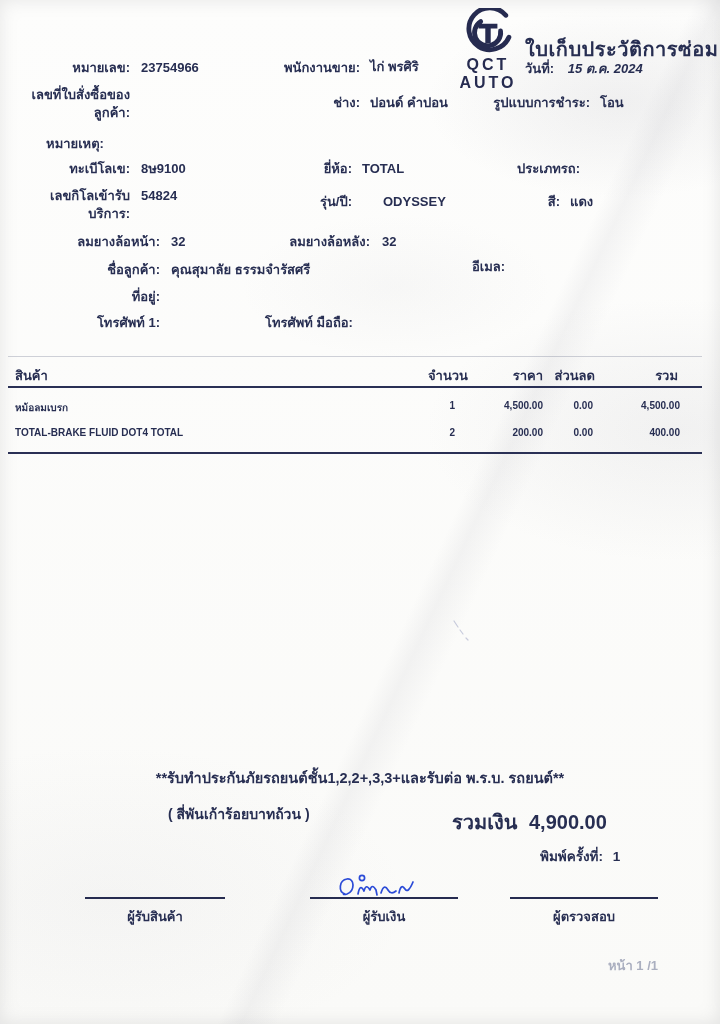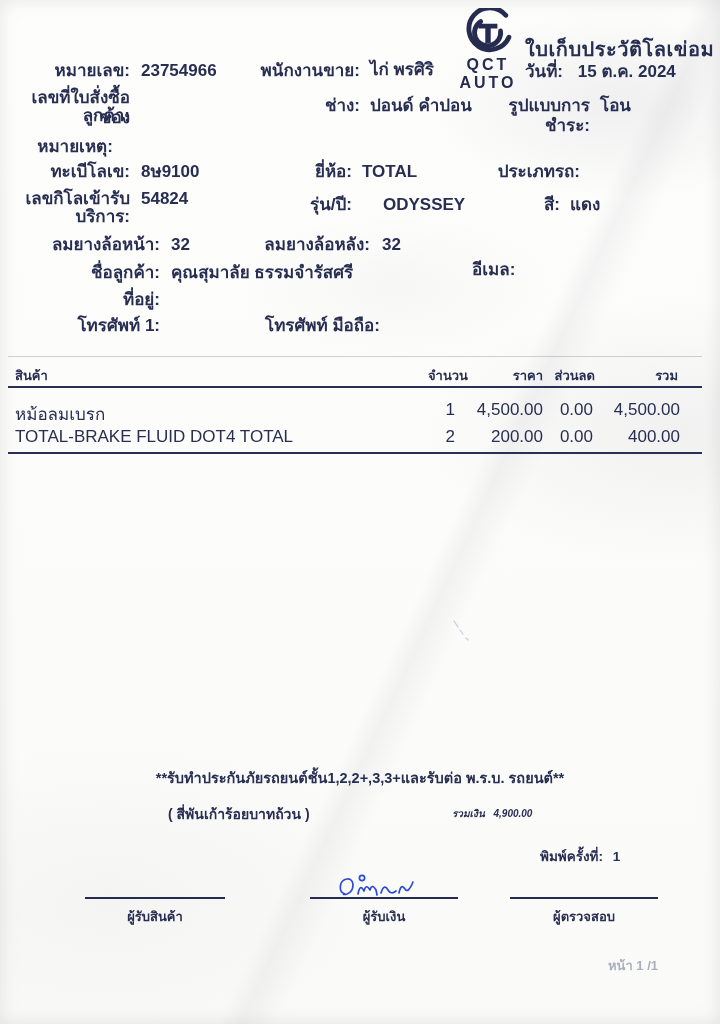--- a/index.html
+++ b/index.html
@@ -16,27 +16,27 @@
       radial-gradient(ellipse 420px 220px at 94% 42%, rgba(168,168,176,0.13), transparent 60%),
       radial-gradient(ellipse 500px 260px at 15% 88%, rgba(172,172,180,0.08), transparent 60%),
       radial-gradient(ellipse 260px 120px at 55% 28%, rgba(175,175,182,0.07), transparent 60%),
       linear-gradient(115deg, transparent 58%, rgba(160,160,170,0.10) 60%, transparent 63%),
       linear-gradient(#fdfdfc,#fafaf8);
     box-shadow:inset 0 0 18px rgba(120,120,130,0.18);
   }
   .pos{position:absolute;}
   .lbl{font-weight:700;}
   .val{font-weight:700;}
-  .fs13{font-size:17px;line-height:1.15;}
+  .fs13{font-size:13px;line-height:1.15;}
   .right{text-align:right;}
   .center{text-align:center;}
   .title{font-size:20px;font-weight:700;letter-spacing:.5px;}
   .logo-text{font-size:16px;font-weight:700;letter-spacing:3px;color:#262b50;}
   .thead{font-size:13px;font-weight:700;}
-  .trow{font-size:17px;font-weight:400;}
+  .trow{font-size:10px;font-weight:700;}
   .rule-dark{border-top:2px solid #2a3055;}
   .rule-light{border-top:1px solid rgba(120,125,150,0.35);}
   .sigline{border-top:2px solid #262c50;}
   .siglabel{font-size:13px;font-weight:700;text-align:center;}
   .page-foot{font-size:13px;font-weight:700;color:#9096ad;opacity:.75;}
   .promo{font-size:14.5px;font-weight:700;}
 </style>
 </head>
 <body>
 
@@ -48,25 +48,25 @@
         <path d="M49 7 A 20 20 0 1 0 52 28"></path>
         <path d="M25 13 A 12.5 12.5 0 1 0 44 22"></path>
       </g>
       <g fill="#262b50">
         <path d="M23 15 h18 v4.5 h-6.4 v14 h-5.2 v-14 H23 Z"></path>
       </g>
     </svg>
     <div class="logo-text center" style="width:100px;margin-top:2px;">QCT AUTO</div>
   </div>
 
-  <div class="pos title" style="left:525px;top:33px;">ใบเก็บประวัติโลเข่อม</div>
+  <div class="pos title" style="left:525px;top:33px;">ใบเก็บประวัติการซ่อม</div>
 
   <div class="pos fs13" style="left:525px;top:62px;">
     <span class="lbl">วันที่:</span>
-    <span class="val" style="margin-left:10px;">15 ต.ค. 2024</span>
+    <span class="val" style="margin-left:10px;font-style:italic;">15 ต.ค. 2024</span>
   </div>
 
   <div class="pos fs13 lbl right" style="left:20px;top:61px;width:110px;">หมายเลข:</div>
   <div class="pos fs13 val" style="left:141px;top:61px;">23754966</div>
   <div class="pos fs13 lbl right" style="left:258px;top:61px;width:102px;">พนักงานขาย:</div>
   <div class="pos fs13 val" style="left:370px;top:60px;">ไก่ พรศิริ</div>
 
   <div class="pos fs13 lbl right" style="left:20px;top:88px;width:110px;">เลขที่ใบสั่งซื้อของ</div>
   <div class="pos fs13 lbl right" style="left:20px;top:106px;width:110px;">ลูกค้า:</div>
   <div class="pos fs13 val" style="left:141px;top:88px;"></div>
@@ -138,21 +138,21 @@
 
   <div class="pos rule-dark" style="left:8px;top:452px;width:694px;"></div>
 
   <svg class="pos" style="left:448px;top:615px;opacity:.35;" width="30" height="30" viewBox="0 0 30 30">
     <path d="M6 6 l4 6 m2 3 l3 4 m3 4 l2 2" stroke="#6a74a8" stroke-width="1.2" fill="none" stroke-linecap="round"></path>
   </svg>
 
   <div class="pos promo center" style="left:60px;top:766px;width:600px;">**รับทำประกันภัยรถยนต์ชั้น1,2,2+,3,3+และรับต่อ พ.ร.บ. รถยนต์**</div>
 
   <div class="pos fs13 lbl" style="left:168px;top:806px;font-size:14px;">( สี่พันเก้าร้อยบาทถ้วน )</div>
-  <div class="pos" style="left:452px;top:806px;font-size:10px;font-style:italic;">
+  <div class="pos" style="left:452px;top:806px;font-size:20px;">
     <span class="lbl">รวมเงิน</span>
     <span class="val" style="margin-left:6px;">4,900.00</span>
   </div>
 
   <div class="pos" style="left:540px;top:845px;font-size:13.5px;">
     <span class="lbl">พิมพ์ครั้งที่:</span>
     <span class="val" style="margin-left:6px;">1</span>
   </div>
 
   <svg class="pos" style="left:335px;top:872px;" width="100" height="28" viewBox="0 0 100 28" aria-label="ปัทมา">

